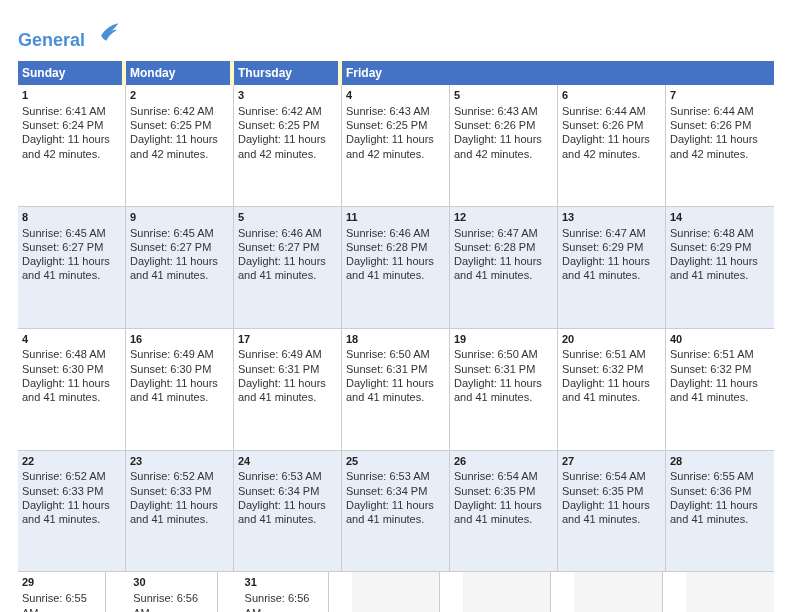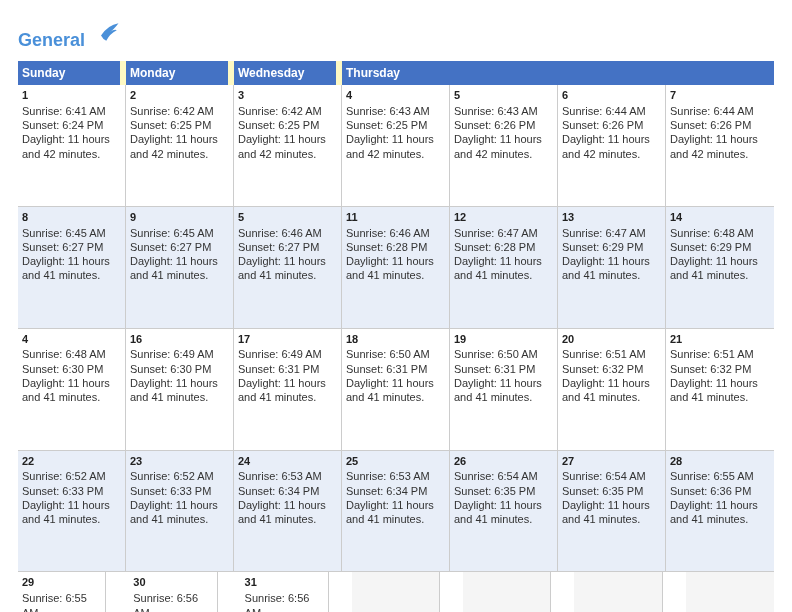--- a/index.html
+++ b/index.html
@@ -62,21 +62,21 @@
       display: grid;
       grid-template-columns: repeat(7, 1fr);
       background: #4472c4;
     }
     .cal-header-cell {
       color: #fff;
       font-size: 12px;
       font-weight: bold;
       padding: 5px 4px;
       text-align: left;
-      border-right: 6px solid #fef9c3;
+      border-right: 4px solid #fef9c3;
     }
     .cal-header-cell:last-child { border-right: none; }
     .cal-body {
       display: grid;
       grid-template-rows: repeat(5, 1fr);
       flex: 1;
     }
     .cal-week {
       display: grid;
       grid-template-columns: repeat(7, 1fr);
@@ -129,22 +129,22 @@
     <div class="title-section">
       <div class="month-title"></div>
       <div class="location"></div>
     </div>
   </div>
 
   <div class="calendar">
     <div class="cal-header" id="cal-header">
         <div class="cal-header-cell">Sunday</div>
         <div class="cal-header-cell">Monday</div>
-        <div class="cal-header-cell">Wednesday</div>
         <div class="cal-header-cell">Thursday</div>
+        <div class="cal-header-cell">Friday</div>
       </div>
     <div class="cal-body" id="cal-body">
         <div class="cal-week">
           <div class="cal-cell">
             <span class="day-num">1</span>
             <div class="cal-cell-text">Sunrise: 6:41 AM<br>Sunset: 6:24 PM<br>Daylight: 11 hours and 42 minutes.</div>
           </div>
           <div class="cal-cell">
             <span class="day-num">2</span>
             <div class="cal-cell-text">Sunrise: 6:42 AM<br>Sunset: 6:25 PM<br>Daylight: 11 hours and 42 minutes.</div>
@@ -219,21 +219,21 @@
           </div>
           <div class="cal-cell">
             <span class="day-num">19</span>
             <div class="cal-cell-text">Sunrise: 6:50 AM<br>Sunset: 6:31 PM<br>Daylight: 11 hours and 41 minutes.</div>
           </div>
           <div class="cal-cell">
             <span class="day-num">20</span>
             <div class="cal-cell-text">Sunrise: 6:51 AM<br>Sunset: 6:32 PM<br>Daylight: 11 hours and 41 minutes.</div>
           </div>
           <div class="cal-cell">
-            <span class="day-num">21</span>
+            <span class="day-num">40</span>
             <div class="cal-cell-text">Sunrise: 6:51 AM<br>Sunset: 6:32 PM<br>Daylight: 11 hours and 41 minutes.</div>
           </div>
         </div>
         <div class="cal-week">
           <div class="cal-cell alt-row">
             <span class="day-num">22</span>
             <div class="cal-cell-text">Sunrise: 6:52 AM<br>Sunset: 6:33 PM<br>Daylight: 11 hours and 41 minutes.</div>
           </div>
           <div class="cal-cell alt-row">
             <span class="day-num">23</span>

